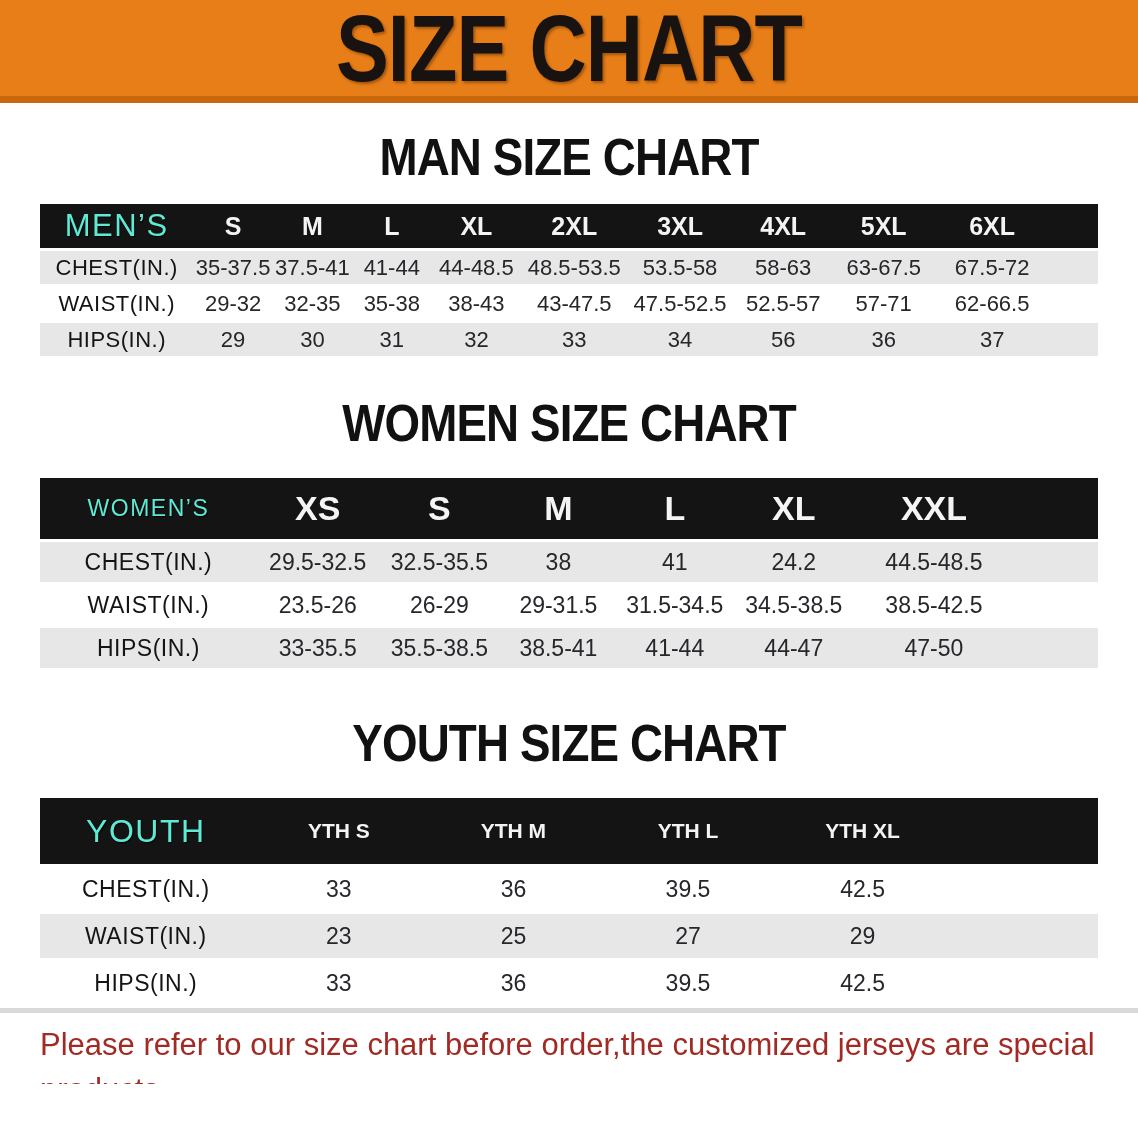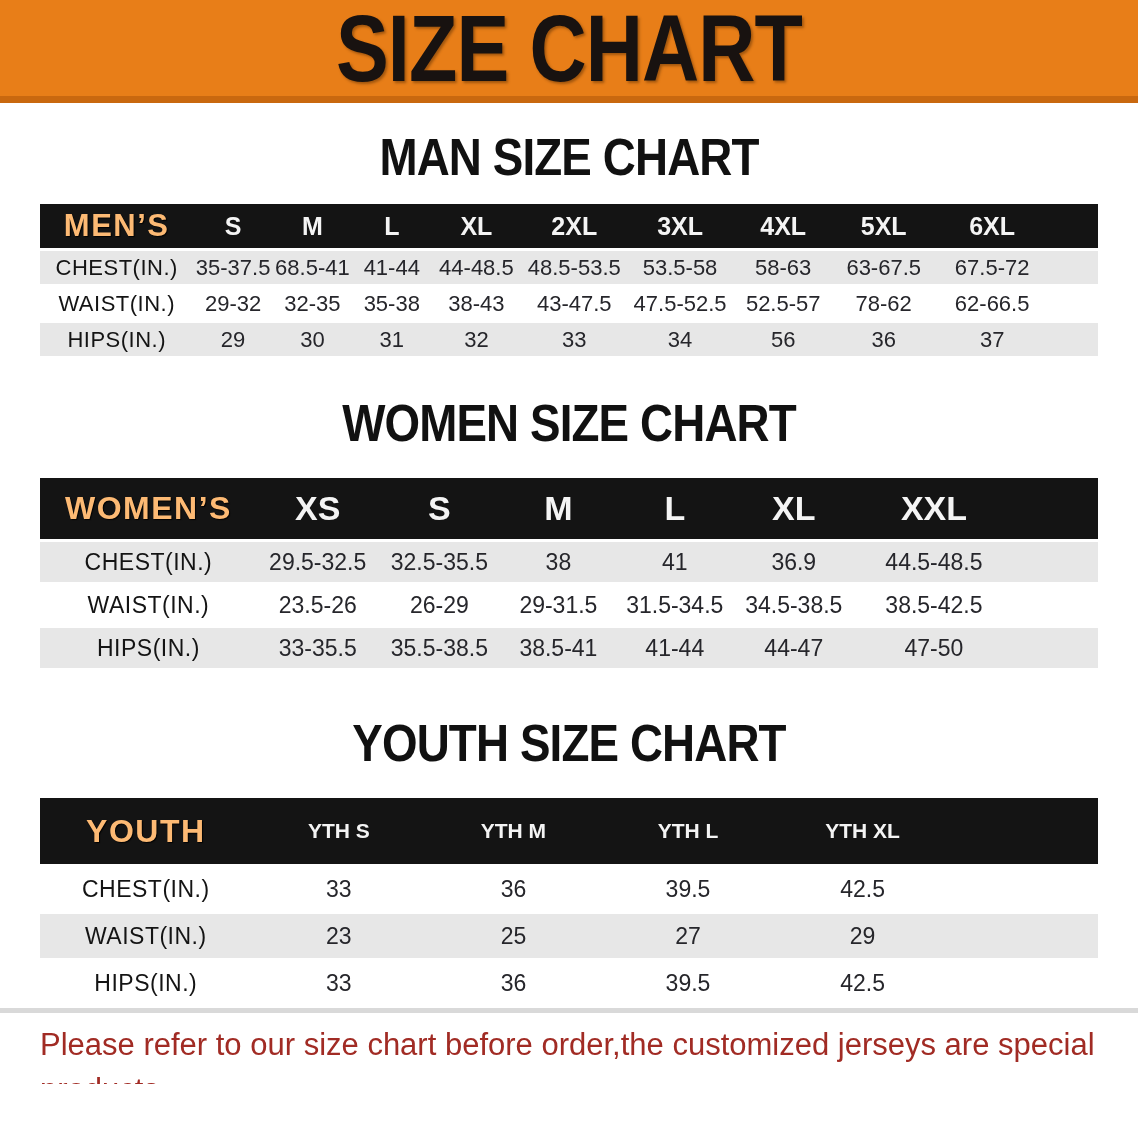--- a/index.html
+++ b/index.html
@@ -64,36 +64,36 @@
     white-space: nowrap;
   }
   .head-row th {
     background: #141414;
     color: #f4f4f4;
     font-weight: 600;
   }
   th.corner {
     text-align: left;
     padding-left: 16px;
-    font-weight: 700;
+    font-weight: 400;
     letter-spacing: 1.5px;
-    color: #fdba74;
+    color: #5eead4;
     text-shadow: 1px 1px 1px rgba(0,0,0,0.9);
   }
   tr.r-gray  td { background: #E7E7E7; }
   tr.r-white td { background: #FFFFFF; }
   td.rlabel { color: #141414; letter-spacing: 0.5px; margin-left: 12px; }
   tbody td { color: #26262b; }
 
   .men   .head-row th { height: 44px; font-size: 25px; }
   .men   th.corner    { font-size: 31px; }
   .men   tbody td     { height: 33px; font-size: 22px; }
 
   .women .head-row th { height: 61px; font-size: 34px; }
-  .women th.corner    { font-size: 32px; }
+  .women th.corner    { font-size: 23px; }
   .women tbody td     { height: 40px; font-size: 23px; }
 
   .youth .head-row th { height: 66px; font-size: 21px; }
   .youth th.corner    { font-size: 32px; }
   .youth tbody td     { height: 44px; font-size: 23px; }
 
   .youth-table-block { border-bottom: 5px solid #d9d9d9; }
 
   
   .disclaimer {
@@ -143,40 +143,40 @@
             <th>4XL</th>
             <th>5XL</th>
             <th>6XL</th>
             <th></th>
           </tr>
         </thead>
         <tbody>
           <tr class="r-gray">
             <td class="rlabel">CHEST(IN.)</td>
             <td>35-37.5</td>
-            <td>68.5-41</td>
+            <td>37.5-41</td>
             <td>41-44</td>
             <td>44-48.5</td>
             <td>48.5-53.5</td>
             <td>53.5-58</td>
             <td>58-63</td>
             <td>63-67.5</td>
             <td>67.5-72</td>
             <td></td>
           </tr>
           <tr class="r-white">
             <td class="rlabel">WAIST(IN.)</td>
             <td>29-32</td>
             <td>32-35</td>
             <td>35-38</td>
             <td>38-43</td>
             <td>43-47.5</td>
             <td>47.5-52.5</td>
             <td>52.5-57</td>
-            <td>78-62</td>
+            <td>57-71</td>
             <td>62-66.5</td>
             <td></td>
           </tr>
           <tr class="r-gray">
             <td class="rlabel">HIPS(IN.)</td>
             <td>29</td>
             <td>30</td>
             <td>31</td>
             <td>32</td>
             <td>33</td>
@@ -217,21 +217,21 @@
             <th></th>
           </tr>
         </thead>
         <tbody>
           <tr class="r-gray">
             <td class="rlabel">CHEST(IN.)</td>
             <td>29.5-32.5</td>
             <td>32.5-35.5</td>
             <td>38</td>
             <td>41</td>
-            <td>36.9</td>
+            <td>24.2</td>
             <td>44.5-48.5</td>
             <td></td>
           </tr>
           <tr class="r-white">
             <td class="rlabel">WAIST(IN.)</td>
             <td>23.5-26</td>
             <td>26-29</td>
             <td>29-31.5</td>
             <td>31.5-34.5</td>
             <td>34.5-38.5</td>

